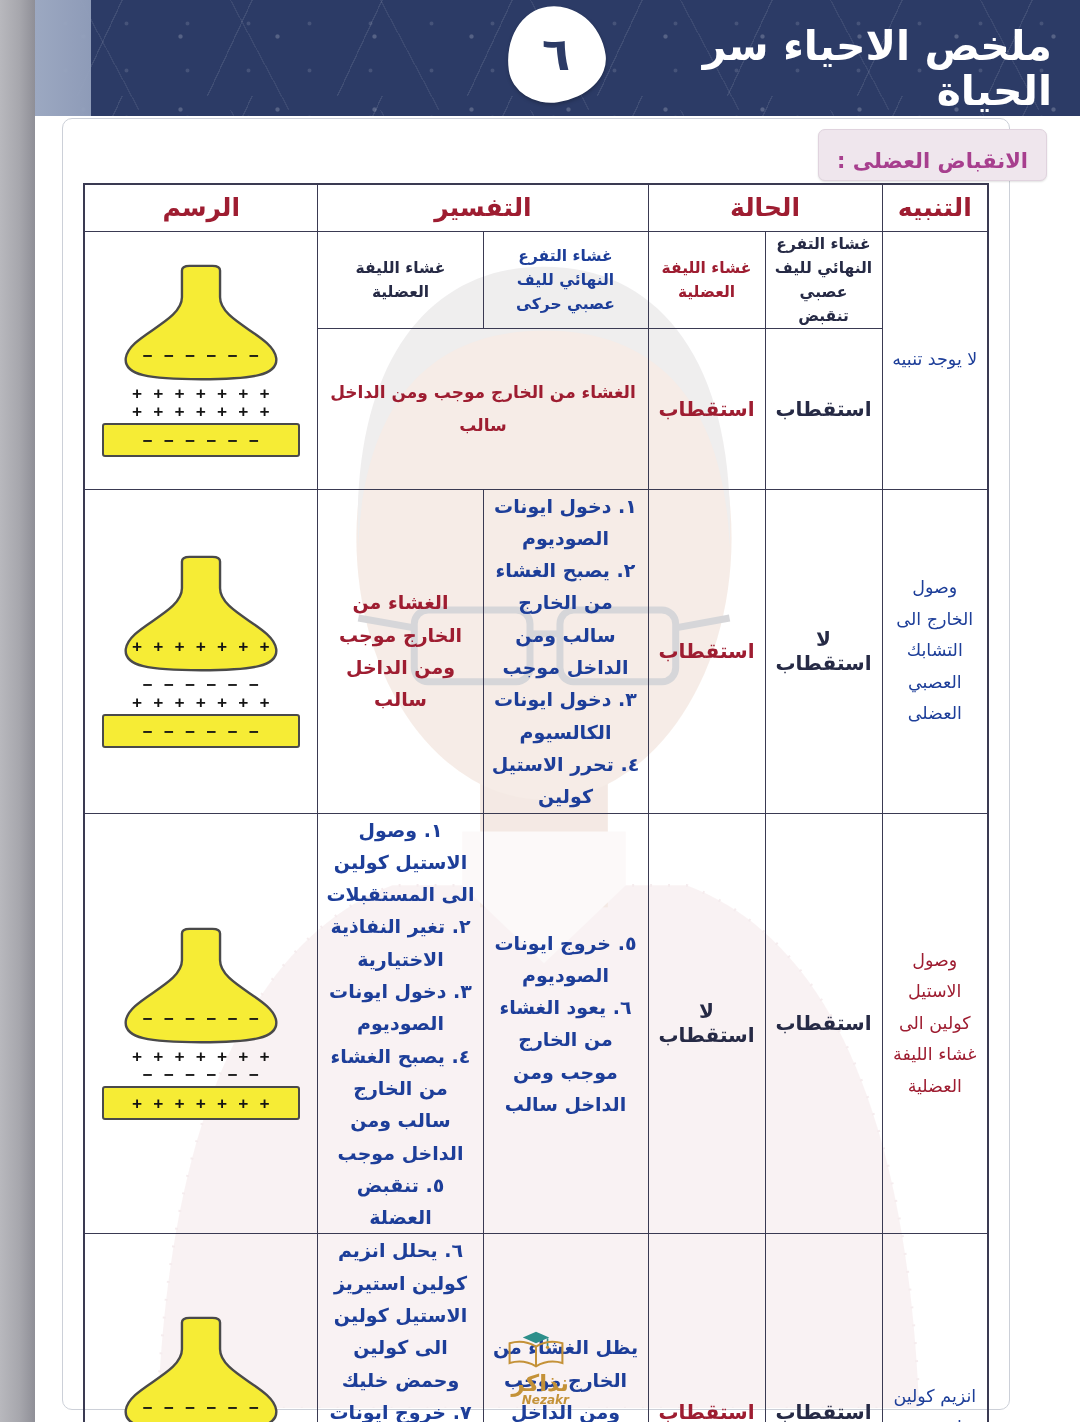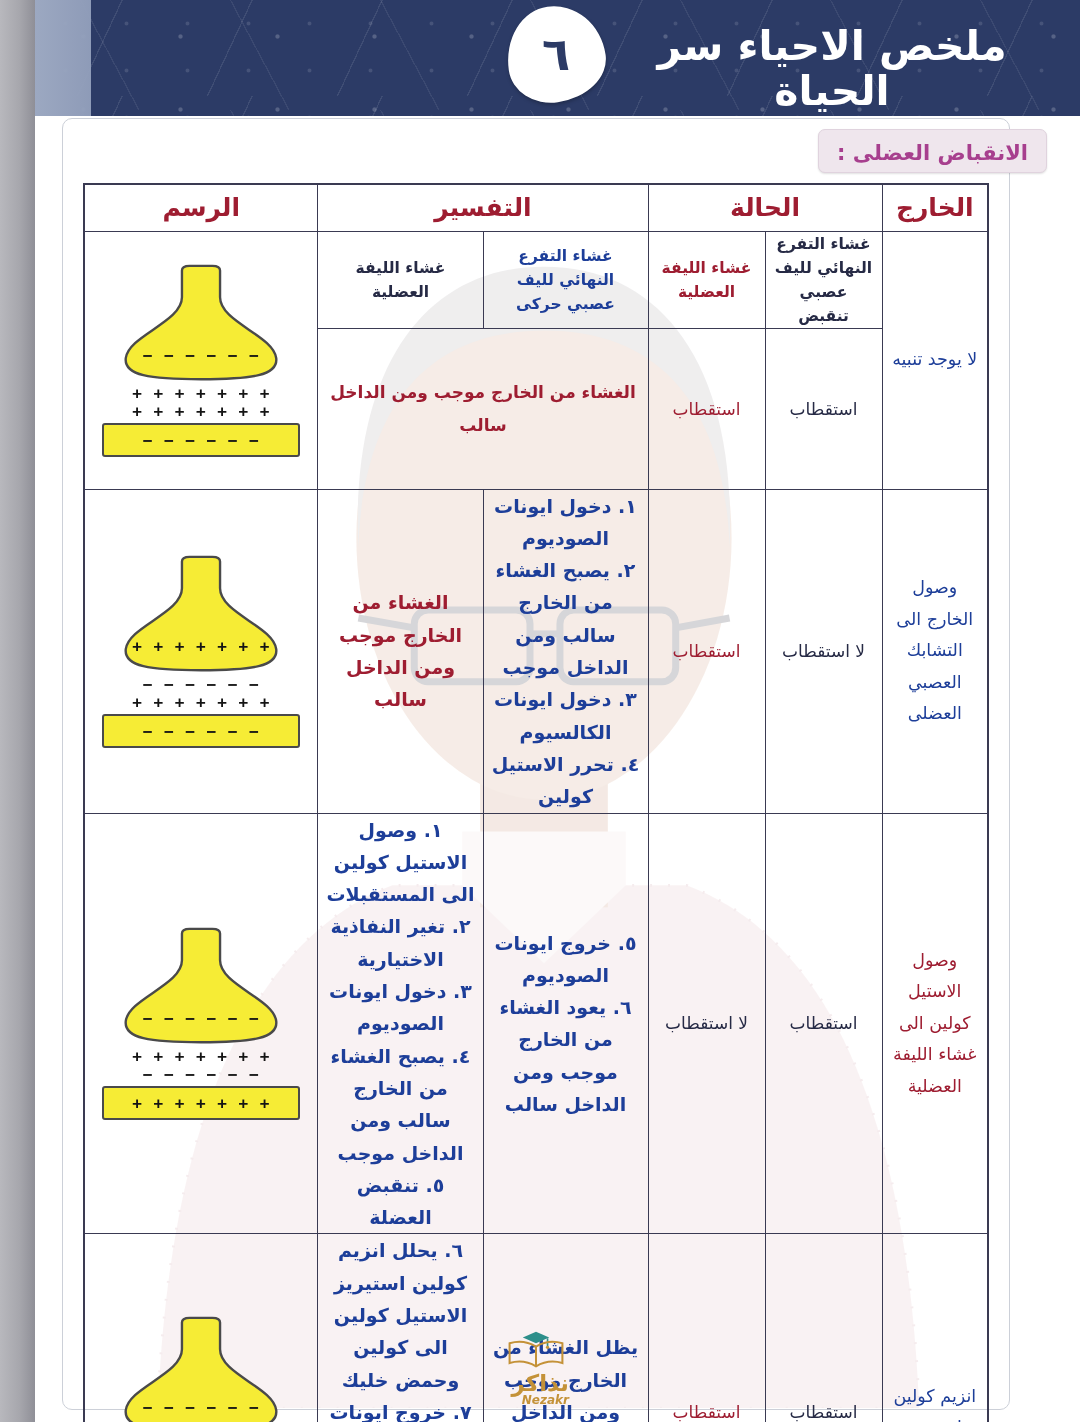--- a/index.html
+++ b/index.html
@@ -36,40 +36,40 @@
     transform:rotate(-8deg);
     display:flex;align-items:center;justify-content:center;
     box-shadow:0 2px 4px rgba(0,0,0,.25);
   }
   .page-number-badge span{
     transform:rotate(8deg);
     color:var(--header-navy,#2c3b66);font-size:46px;font-weight:bold;
   }
   .page-title{
     position:absolute;right:28px;top:24px;max-width:440px;
-    color:#ffffff;font-size:41px;font-weight:bold;text-align:center;
+    color:#ffffff;font-size:41px;font-weight:bold;text-align:right;
     letter-spacing:.5px;line-height:1.1;
   }
   .page-title::after{
     content:"";position:absolute;right:2px;bottom:-12px;width:425px;height:3px;
     background:#ffffff;border-radius:3px;opacity:.95;
   }
   
   .content-frame{
     position:absolute;left:62px;top:118px;width:948px;height:1292px;
     border:1px solid #ccd0d8;border-radius:10px;background:#ffffff;
   }
   .photo-watermark{position:absolute;inset:0;z-index:0;pointer-events:none}
   .topic-label{
     position:absolute;top:10px;right:-38px;z-index:3;
     background:var(--label-bg,#efe6ed);
     border:1px solid #e0d3de;border-radius:7px;
     color:var(--purple,#a73f8e);
     font-size:21px;font-weight:bold;
-    padding:11px 18px 7px 18px;direction:rtl;
+    padding:19px 18px 7px 18px;direction:rtl;
     box-shadow:0 1px 2px rgba(0,0,0,.12);
   }
   
   .summary-table{
     position:relative;z-index:1;
     margin:64px auto 0 auto;width:904px;
     border-collapse:collapse;table-layout:fixed;direction:rtl;
     background:transparent;
   }
   .summary-table td,.summary-table th{
@@ -80,21 +80,21 @@
   .summary-table{border:2px solid var(--border,#3a3a52)}
   .r-head{height:47px}
   .r-sub{height:85px}
   .r1{height:161px}
   .r2{height:267px}
   .r3{height:350px}
   .r4{height:305px}
   .col-head{color:var(--red,#9e1d31);font-size:25px;font-weight:bold}
   .subhead{font-size:15.5px;font-weight:bold;line-height:1.55}
   .stim{font-size:17.5px;font-weight:normal;line-height:1.8}
-  .state{font-size:17px;font-weight:normal;letter-spacing:.5px}
+  .state{font-size:20px;font-weight:bold;letter-spacing:.5px}
   .expl{font-size:19px;font-weight:bold;line-height:1.7;white-space:pre-line}
   .expl-merged{font-size:17px;font-weight:bold;line-height:1.9;white-space:pre-line}
   .red{color:var(--red,#9e1d31)}
   .blue{color:var(--blue,#1d3e99)}
   .dark{color:var(--dark,#262a45)}
   
   .draw-cell{vertical-align:middle}
   .diagram{width:206px;margin:0 auto;display:flex;flex-direction:column;align-items:center}
   .bell{width:184px;height:120px;display:block}
   .charge{
@@ -160,21 +160,21 @@
       <col style="width:106px">
         <col style="width:117px">
         <col style="width:117px">
       <col style="width:165px">
         <col style="width:165px">
         <col style="width:234px">
     </colgroup>
 
     <tbody>
         <tr class="r-head">
-      <th class="col-head">الخارج</th>
+      <th class="col-head">التنبيه</th>
       <th class="col-head" colspan="2">الحالة</th>
       <th class="col-head" colspan="2">التفسير</th>
       <th class="col-head">الرسم</th>
     </tr>
 
     <tr class="r-sub">
       <td rowspan="2" class="stim blue">لا يوجد تنبيه</td>
       <td class="subhead dark">غشاء التفرع النهائي لليف عصبي تنقبض</td>
       <td class="subhead red">غشاء الليفة العضلية</td>
       <td class="subhead blue">غشاء التفرع النهائي لليف عصبي حركى</td>

